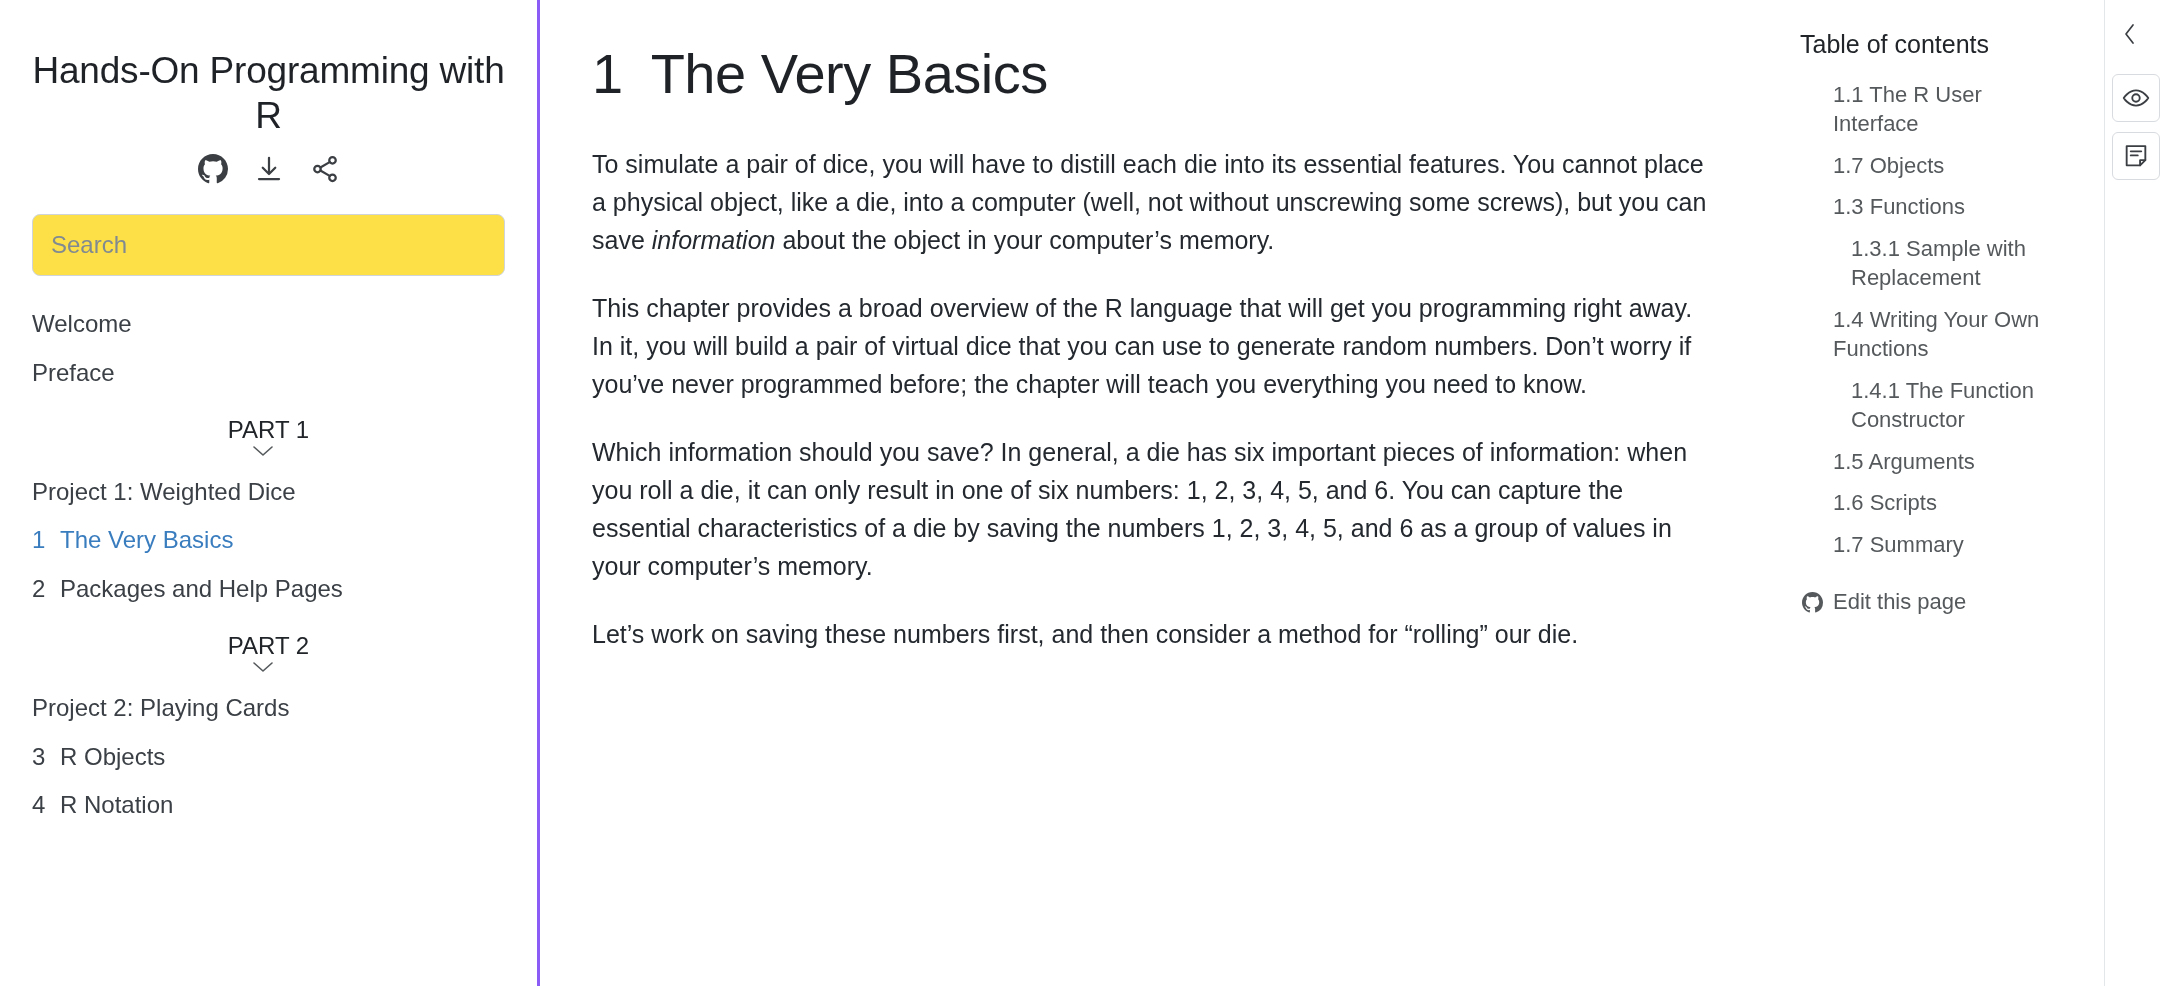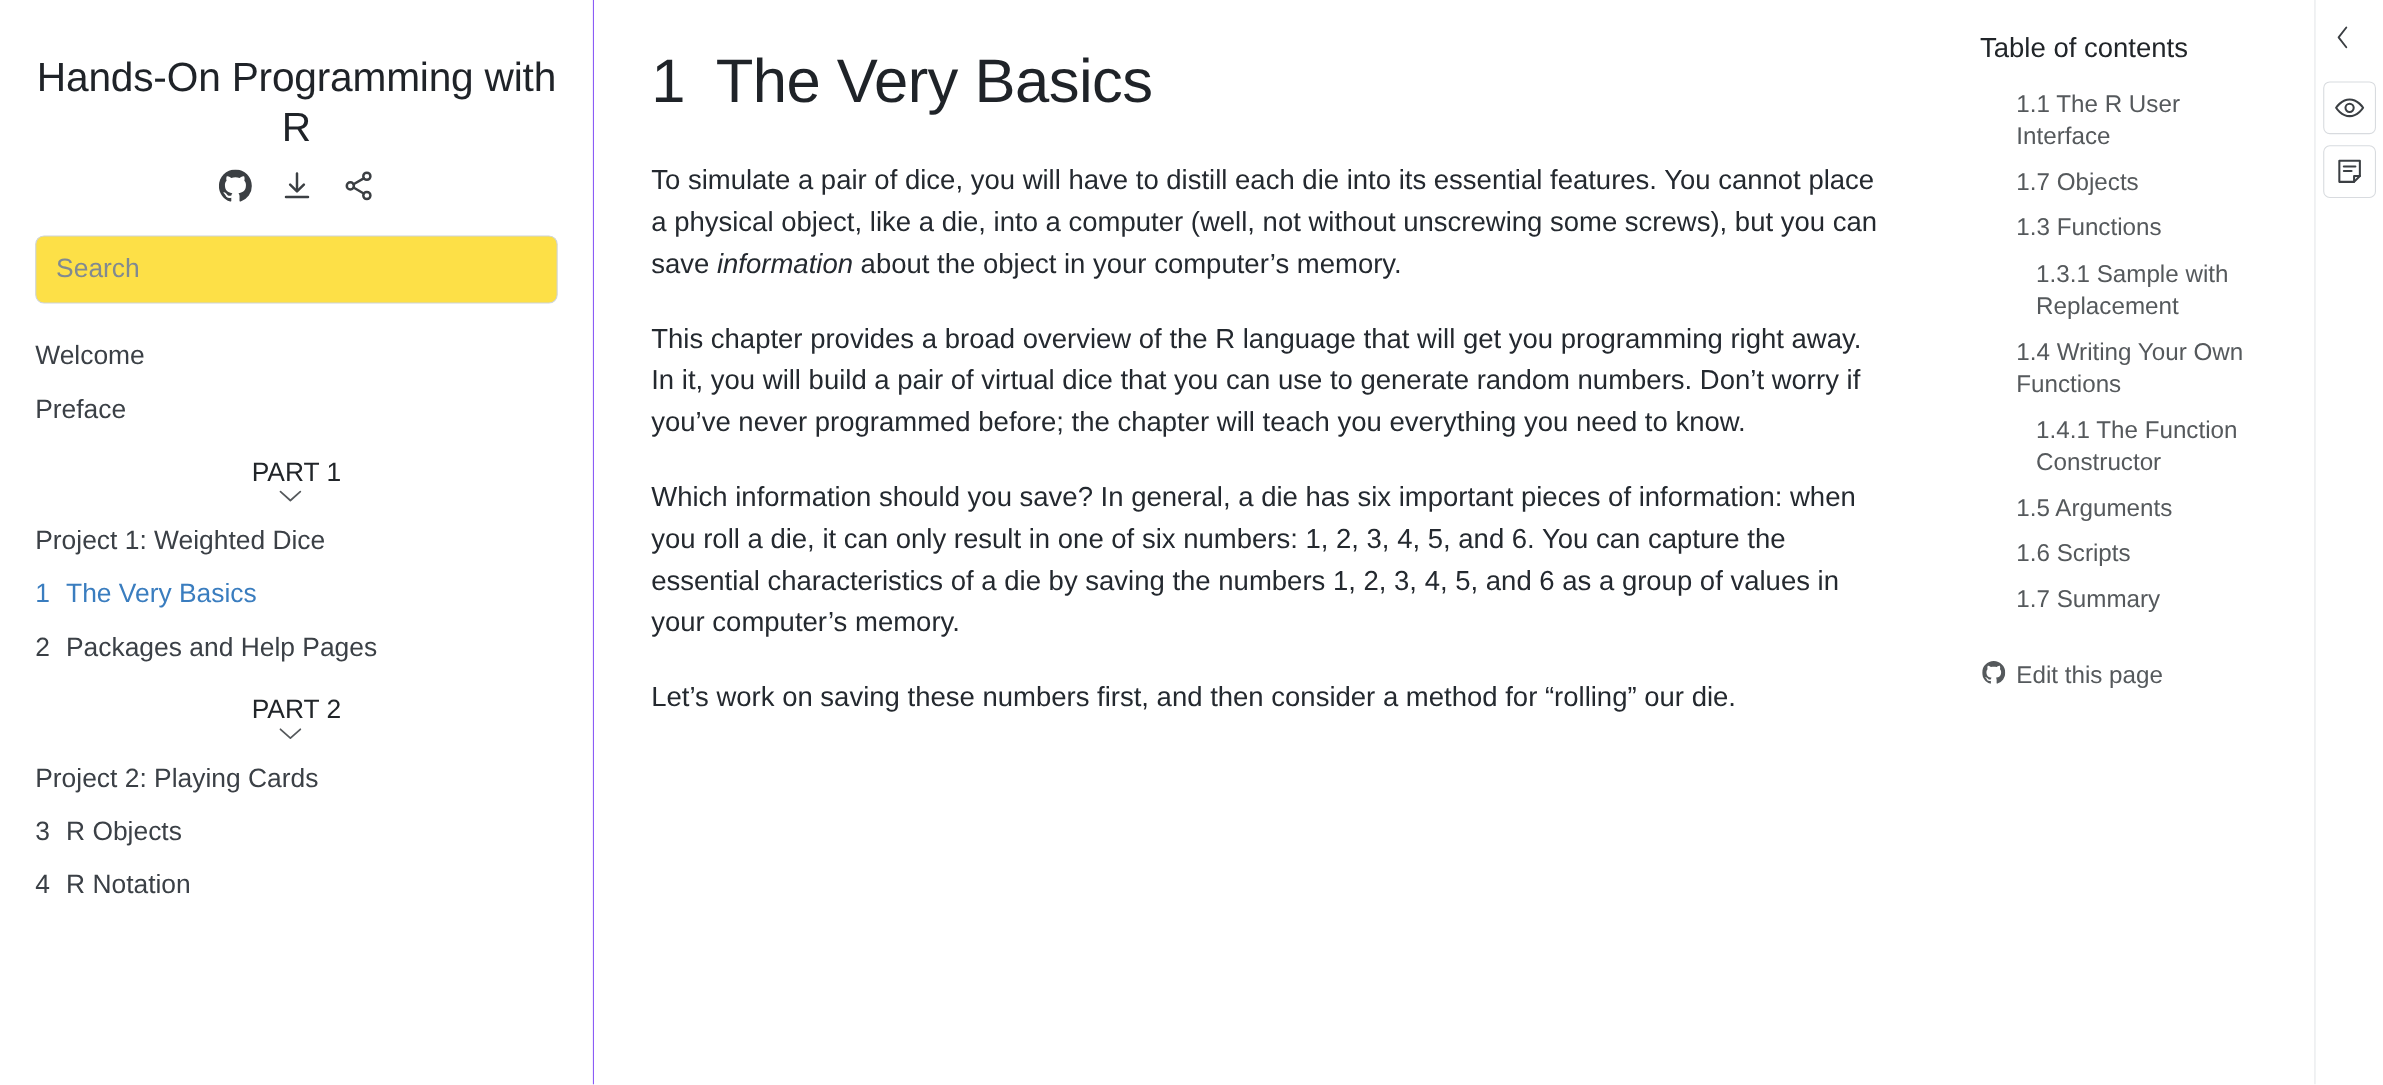--- a/index.html
+++ b/index.html
@@ -17,21 +17,21 @@
     height: 986px;
     display: flex;
     flex-direction: row;
     align-items: stretch;
   }
 
   
   .sidebar {
     width: 540px;
     min-width: 540px;
-    border-right: 1px solid #8b5cf6;
+    border-right: 3px solid #8b5cf6;
     padding: 30px 32px 0 32px;
     height: 986px;
     overflow: hidden;
   }
   .book-title {
     font-size: 37px;
     line-height: 1.22;
     font-weight: 400;
     text-align: center;
     color: #1f2328;
@@ -134,25 +134,25 @@
   .toc-list { list-style: none; margin: 15px; padding: 0; }
   .toc-list li {
     font-size: 22px;
     line-height: 1.34;
     color: #55595c;
     padding: 6px 0 6px 18px;
     cursor: pointer;
   }
   .toc-list li.lvl3 { padding-left: 36px; }
   .edit-page {
-    margin-top: 36px;
+    margin-top: 24px;
     font-size: 22px;
     color: #55595c;
     display: flex;
-    align-items: flex-start;
+    align-items: center;
     gap: 10px;
     padding-left: 2px;
     cursor: pointer;
   }
 
   
   .rail {
     width: 62px;
     min-width: 62px;
     border-left: 1px solid #e4e7ea;

